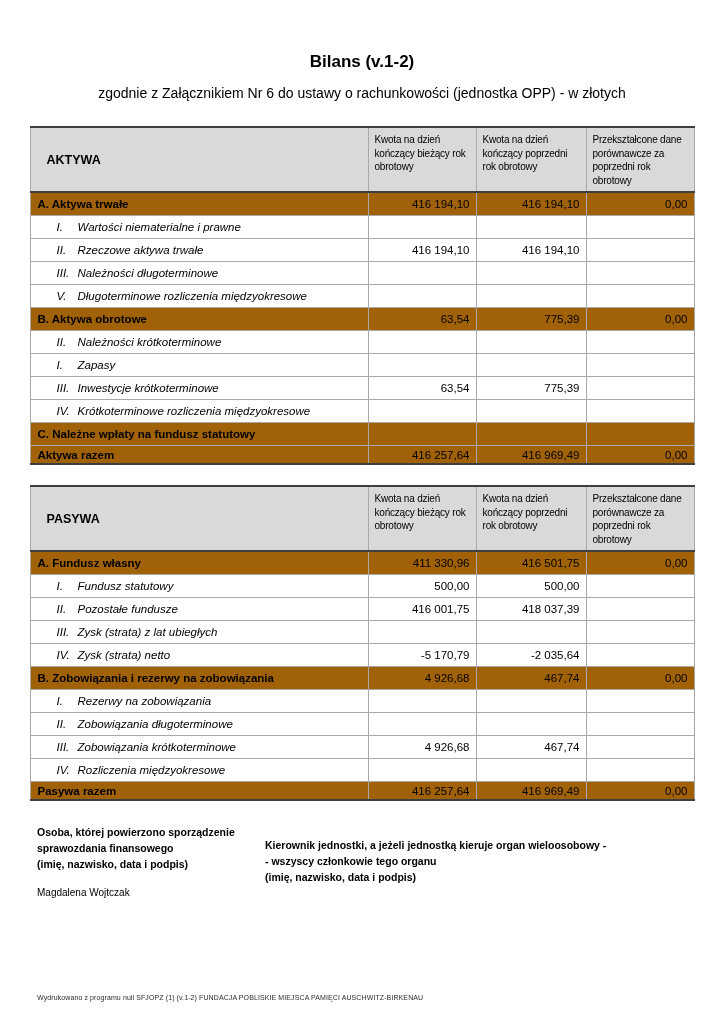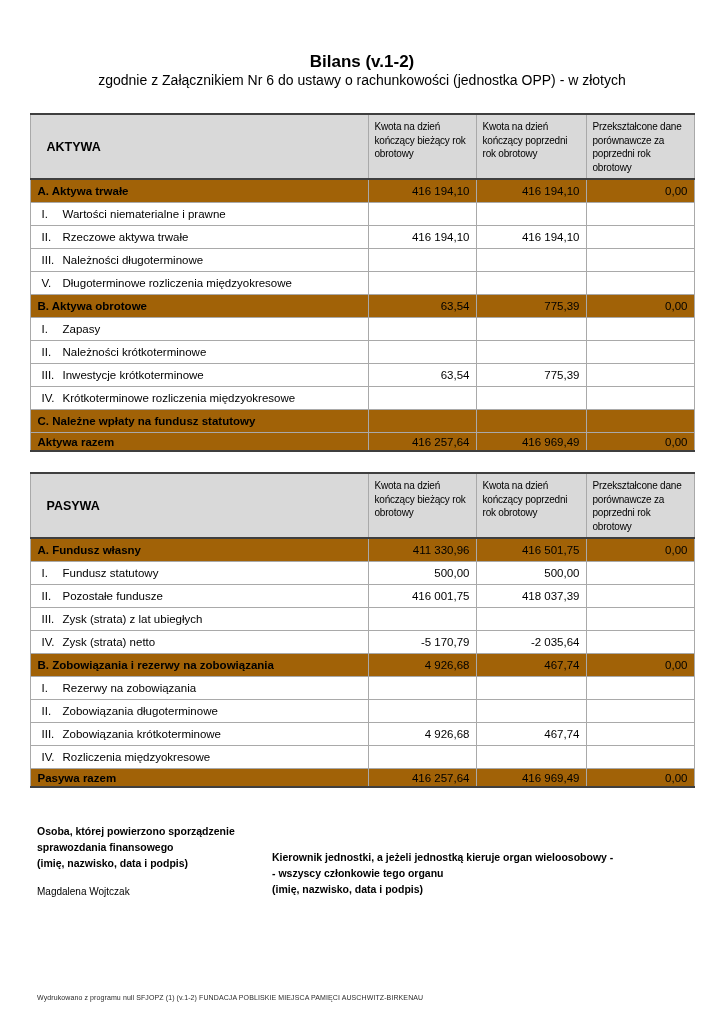--- a/index.html
+++ b/index.html
@@ -8,21 +8,21 @@
     font-family:"Liberation Sans", sans-serif;
     color:#000; position:relative; overflow:hidden;
   }
   .page { position:relative; width:724px; height:1024px; }
 
   .title {
     text-align:center; font-size:17px; font-weight:bold;
     padding-top:52px; margin:0;
   }
   .subtitle {
-    text-align:center; font-size:14px; 
+    text-align:center; font-size:14px; margin-top:13px;
   }
 
   table.bs {
     width:664px; margin:0 auto; border-collapse:collapse; table-layout:fixed;
     border-top:2px solid #3f3f3f; border-bottom:2px solid #3f3f3f;
     border-left:1px solid #9d9d9d; border-right:1px solid #9d9d9d;
   }
   table.bs.first { margin-top:25px; }
   table.bs.second { margin-top:20px; }
 
@@ -39,26 +39,26 @@
     vertical-align:middle; padding-left:16px;
   }
 
   tbody td { font-size:11.5px; height:22px; padding:0 6px; vertical-align:middle; }
   tbody td.lbl { padding-left:7px; }
   tbody td.val { text-align:right; white-space:nowrap; }
 
   tr.section td, tr.total td { background:#a16207; }
   tr.section td.lbl, tr.total td.lbl { font-weight:bold; }
   tr.total td { height:17px; }
-  tr.sub td.lbl { padding-left:11px; }
+  tr.sub td.lbl { padding-left:26px;font-style:italic; }
   .num { display:inline-block; width:21px; }
 
   .signatures {
-    display:flex; align-items:flex-end;
-    margin:36px 0 0 37px; width:650px;gap:7px;
+    display:flex; align-items:center;
+    margin:24px 0 0 37px; width:650px;
   }
   .sig-left { width:228px; }
   .sig-right { flex:1; }
   .sig-caption {
     font-size:10.5px; font-weight:bold; line-height:1.5;
     white-space:pre-line;
   }
   .sig-name { font-size:10px; margin-top:15px; }
 
   .printline {
@@ -120,27 +120,27 @@
           <td class="val"></td>
           <td class="val"></td>
         </tr>
         <tr class="section">
           <td class="lbl"><span>B. Aktywa obrotowe</span></td>
           <td class="val">63,54</td>
           <td class="val">775,39</td>
           <td class="val">0,00</td>
         </tr>
         <tr class="sub">
+          <td class="lbl"><span class="num">II.</span><span>Należności krótkoterminowe</span></td>
+          <td class="val"></td>
+          <td class="val"></td>
+          <td class="val"></td>
+        </tr>
+        <tr class="sub">
           <td class="lbl"><span class="num">I.</span><span>Zapasy</span></td>
-          <td class="val"></td>
-          <td class="val"></td>
-          <td class="val"></td>
-        </tr>
-        <tr class="sub">
-          <td class="lbl"><span class="num">II.</span><span>Należności krótkoterminowe</span></td>
           <td class="val"></td>
           <td class="val"></td>
           <td class="val"></td>
         </tr>
         <tr class="sub">
           <td class="lbl"><span class="num">III.</span><span>Inwestycje krótkoterminowe</span></td>
           <td class="val">63,54</td>
           <td class="val">775,39</td>
           <td class="val"></td>
         </tr>

